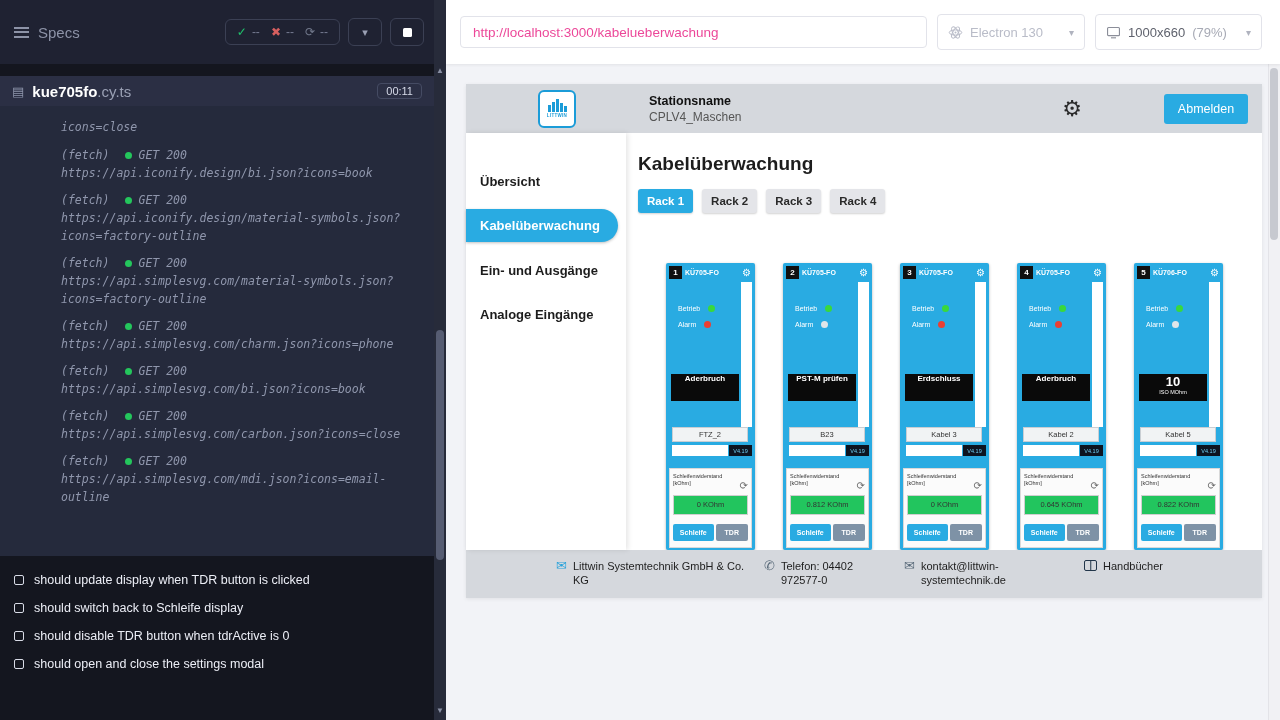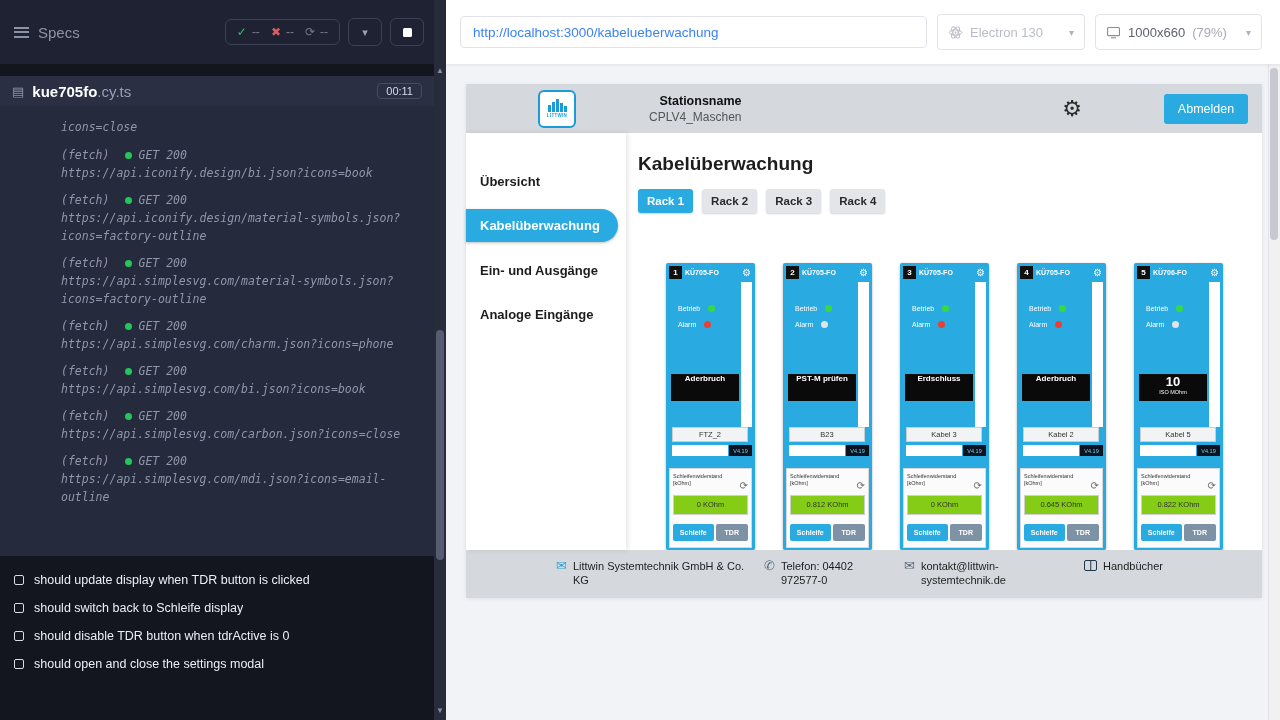--- a/index.html
+++ b/index.html
@@ -40,33 +40,33 @@
   .box-icon { width:10px; height:10px; border:1.5px solid #d8dbe6; border-radius:2px; flex-shrink:0; }
 
   .runner-scroll { width:12px; height:720px; background:#272b3a; position:relative; flex-shrink:0; }
   .rs-arrow { position:absolute; left:0; width:12px; text-align:center; color:#8a90a4; font-size:8px; line-height:14px; cursor:pointer; }
   .rs-up { top:64px; } .rs-down { bottom:2px; }
   .rs-thumb { position:absolute; left:2px; top:330px; width:8px; height:230px; background:#565c72; border-radius:4px; cursor:pointer; }
 
   
   .browser { flex:1; background:#f2f3f7; position:relative; }
   .topbar { height:64px; background:#ffffff; display:flex; align-items:center; padding:0 16px 0 14px; gap:10px; box-shadow:0 1px 3px rgba(0,0,0,0.07); position:relative; z-index:3; }
-  .url-input { width:467px; height:28px; border:1px solid #e2e3ea; border-radius:4px; padding:15px 12px; font-size:13.5px; color:#3b82f6; outline:none; font-family:"Liberation Sans", sans-serif; }
+  .url-input { width:467px; height:28px; border:1px solid #e2e3ea; border-radius:4px; padding:15px 12px; font-size:13.5px; color:#ec4899; outline:none; font-family:"Liberation Sans", sans-serif; }
   .tb-select { height:36px; border:1px solid #e2e3ea; border-radius:4px; display:flex; align-items:center; padding:0 10px; gap:7px; font-size:13px; cursor:pointer; background:#fff; }
   .sel-engine { width:148px; color:#b9bcc8; }
   .sel-viewport { width:167px; color:#5f626d; }
   .vp-zoom { color:#a7aab5; }
   .chev { margin-left:auto; color:#b0b3bf; font-size:10px; }
 
   
   .aut { position:absolute; left:20px; top:84px; width:796px; height:514px; background:#ffffff; display:flex; flex-direction:column; box-shadow:0 1px 4px rgba(0,0,0,0.08); }
   .app-header { height:49px; background:#d5d8dd; display:flex; align-items:center; flex-shrink:0; }
   .logo-box { margin-left:72px; width:38px; height:38px; background:#fff; border:2px solid #1b9cd8; border-radius:6px; display:flex; flex-direction:column; align-items:center; justify-content:center; gap:1px; flex-shrink:0; }
   .logo-txt { font-size:4.5px; font-weight:bold; color:#1b9cd8; letter-spacing:0.3px; }
-  .station { margin-left:73px;text-align:right; }
+  .station { margin-left:73px; }
   .station-label { font-size:12.5px; font-weight:bold; color:#111; }
   .station-name { font-size:12px; color:#555; margin-top:2px; }
   .app-gear { margin-left:auto; margin-right:82px; font-size:22px; color:#2b2b2b; cursor:pointer; line-height:1; }
   .logout-btn { margin-right:14px; width:84px; height:30px; background:#29abe2; color:#fff; border:none; border-radius:3px; font-size:12.5px; cursor:pointer; font-family:"Liberation Sans", sans-serif; }
 
   .app-body { flex:1; display:flex; min-height:0; }
   .sidebar { width:160px; padding-top:26px; box-shadow:2px 0 5px rgba(0,0,0,0.10); z-index:2; background:#fff; flex-shrink:0; }
   .side-item { height:44px; display:flex; align-items:center; padding-left:14px; font-size:13px; font-weight:bold; color:#1c1c1c; cursor:pointer; }
   .side-item.active { background:#29abe2; color:#fff; width:152px; height:33px; border-radius:0 17px 17px 0; margin:6px 0; box-shadow:0 1px 3px rgba(0,0,0,0.25); }
 
@@ -95,21 +95,21 @@
   .card-status.iso .status-main { font-size:13px; }
   .status-sub { font-size:5.5px; color:#fff; }
   .status-sub:empty { display:none; }
   .card-name { position:absolute; top:164px; left:6px; width:76px; height:15px; background:#f1f3f4; border:1px solid #c9ced3; display:flex; align-items:center; justify-content:center; font-size:7.5px; color:#333; }
   .ver-row { position:absolute; top:182px; left:6px; right:3px; height:11px; display:flex; gap:1px; }
   .ver-box { flex:1; background:#ffffff; }
   .ver-chip { width:23px; background:#0d1420; color:#6fd0f5; font-size:5.5px; display:flex; align-items:center; justify-content:center; }
   .card-panel { position:absolute; left:3px; right:3px; top:205px; bottom:2px; background:#fbfbfb; border:1px solid #d9d9d9; }
   .meas-label { font-size:5.5px; color:#333; padding:4px 14px 0 3px; line-height:1.25; }
   .refresh-icon { position:absolute; top:12px; right:3px; font-size:10px; color:#6a6a6a; cursor:pointer; line-height:1; }
-  .value-box { margin:8px 3px 0 3px; height:20px; background:#84cc16; border:1px solid #cfcfcf; display:flex; align-items:center; justify-content:center; font-size:7.5px; color:#333; }
+  .value-box { margin:8px 3px 0 3px; height:20px; background:#22c55e; border:1px solid #cfcfcf; display:flex; align-items:center; justify-content:center; font-size:7.5px; color:#333; }
   .card-btns { position:absolute; left:3px; right:3px; bottom:6px; display:flex; gap:2px; }
   .btn-schleife { flex:1.25; height:17px; background:#29abe2; color:#fff; font-size:7px; font-weight:bold; border:none; border-radius:2px; cursor:pointer; font-family:"Liberation Sans", sans-serif; }
   .btn-tdr { flex:1; height:17px; background:#7e92a6; color:#fff; font-size:7px; font-weight:bold; border:none; border-radius:2px; cursor:pointer; font-family:"Liberation Sans", sans-serif; }
 
   .app-footer { height:48px; background:#d5d8dd; display:flex; align-items:flex-start; padding:9px 0 0 90px; flex-shrink:0; }
   .f-item { display:flex; gap:6px; align-items:flex-start; font-size:11px; color:#1e1e1e; line-height:1.3; }
   .f-icon { font-size:13px; line-height:1.1; flex-shrink:0; }
   .ic-mailblue { color:#2aa3db; }
   .ic-phone { color:#5a6b7a; }
   .ic-mail { color:#5a6b7a; }

